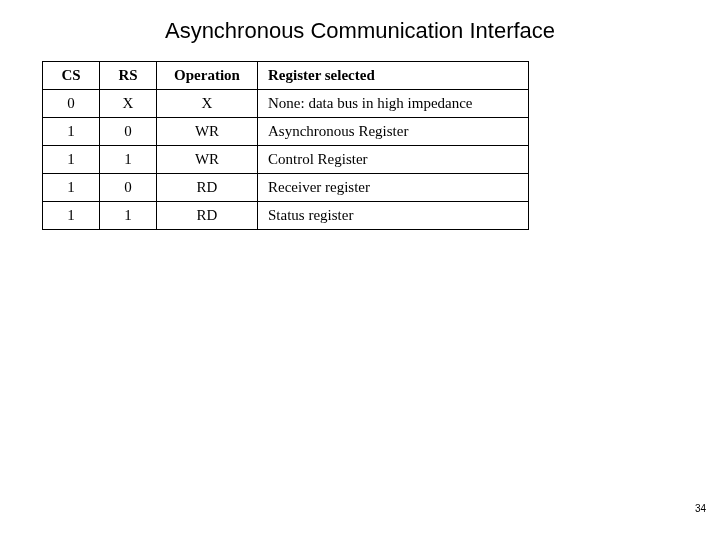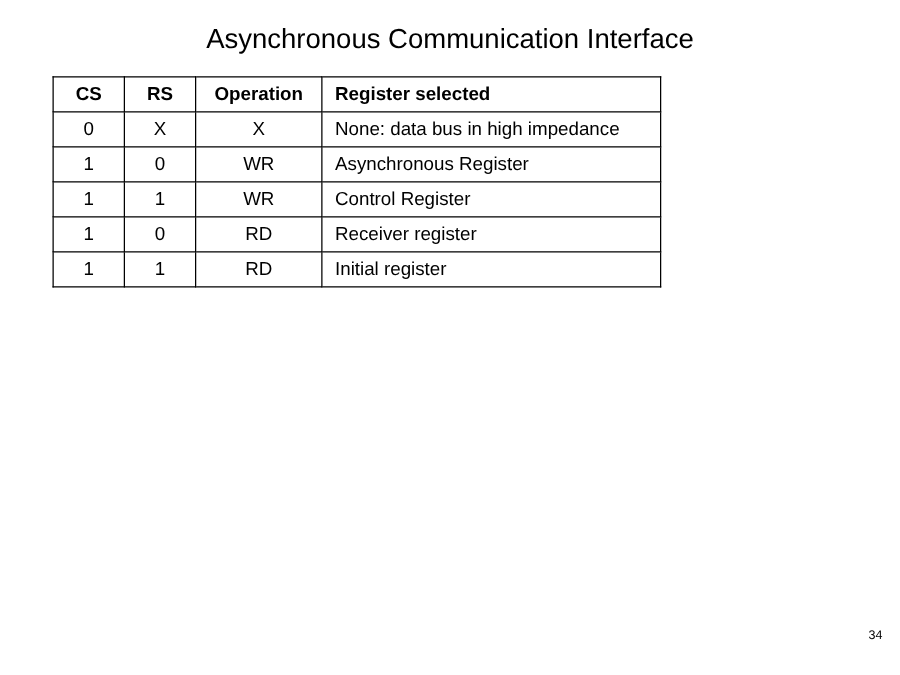--- a/index.html
+++ b/index.html
@@ -40,21 +40,21 @@
   }
   ul.bullets li::before {
     content: "•";
     position: absolute;
     left: 6px;
     top: 0;
   }
   table.reg {
     border-collapse: collapse;
     margin-left: 6px;
-    font-family: Liberation Sans, sans-serif;
+    font-family: Liberation Serif, serif;
     font-size: 15px;
   }
   table.reg th, table.reg td {
     border: 1px solid #000;
     padding: 5px 10px;
     text-align: left;
     font-weight: normal;
   }
   table.reg th {
     font-weight: bold;
@@ -113,19 +113,19 @@
     <tr>
       <td class="c">1</td>
       <td class="c">0</td>
       <td class="c">RD</td>
       <td>Receiver register</td>
     </tr>
     <tr>
       <td class="c">1</td>
       <td class="c">1</td>
       <td class="c">RD</td>
-      <td>Initial register</td>
+      <td>Status register</td>
     </tr>
   </tbody>
     </table>
 
   <div class="pagenum">34</div>
 </div>
 
 </body></html>

